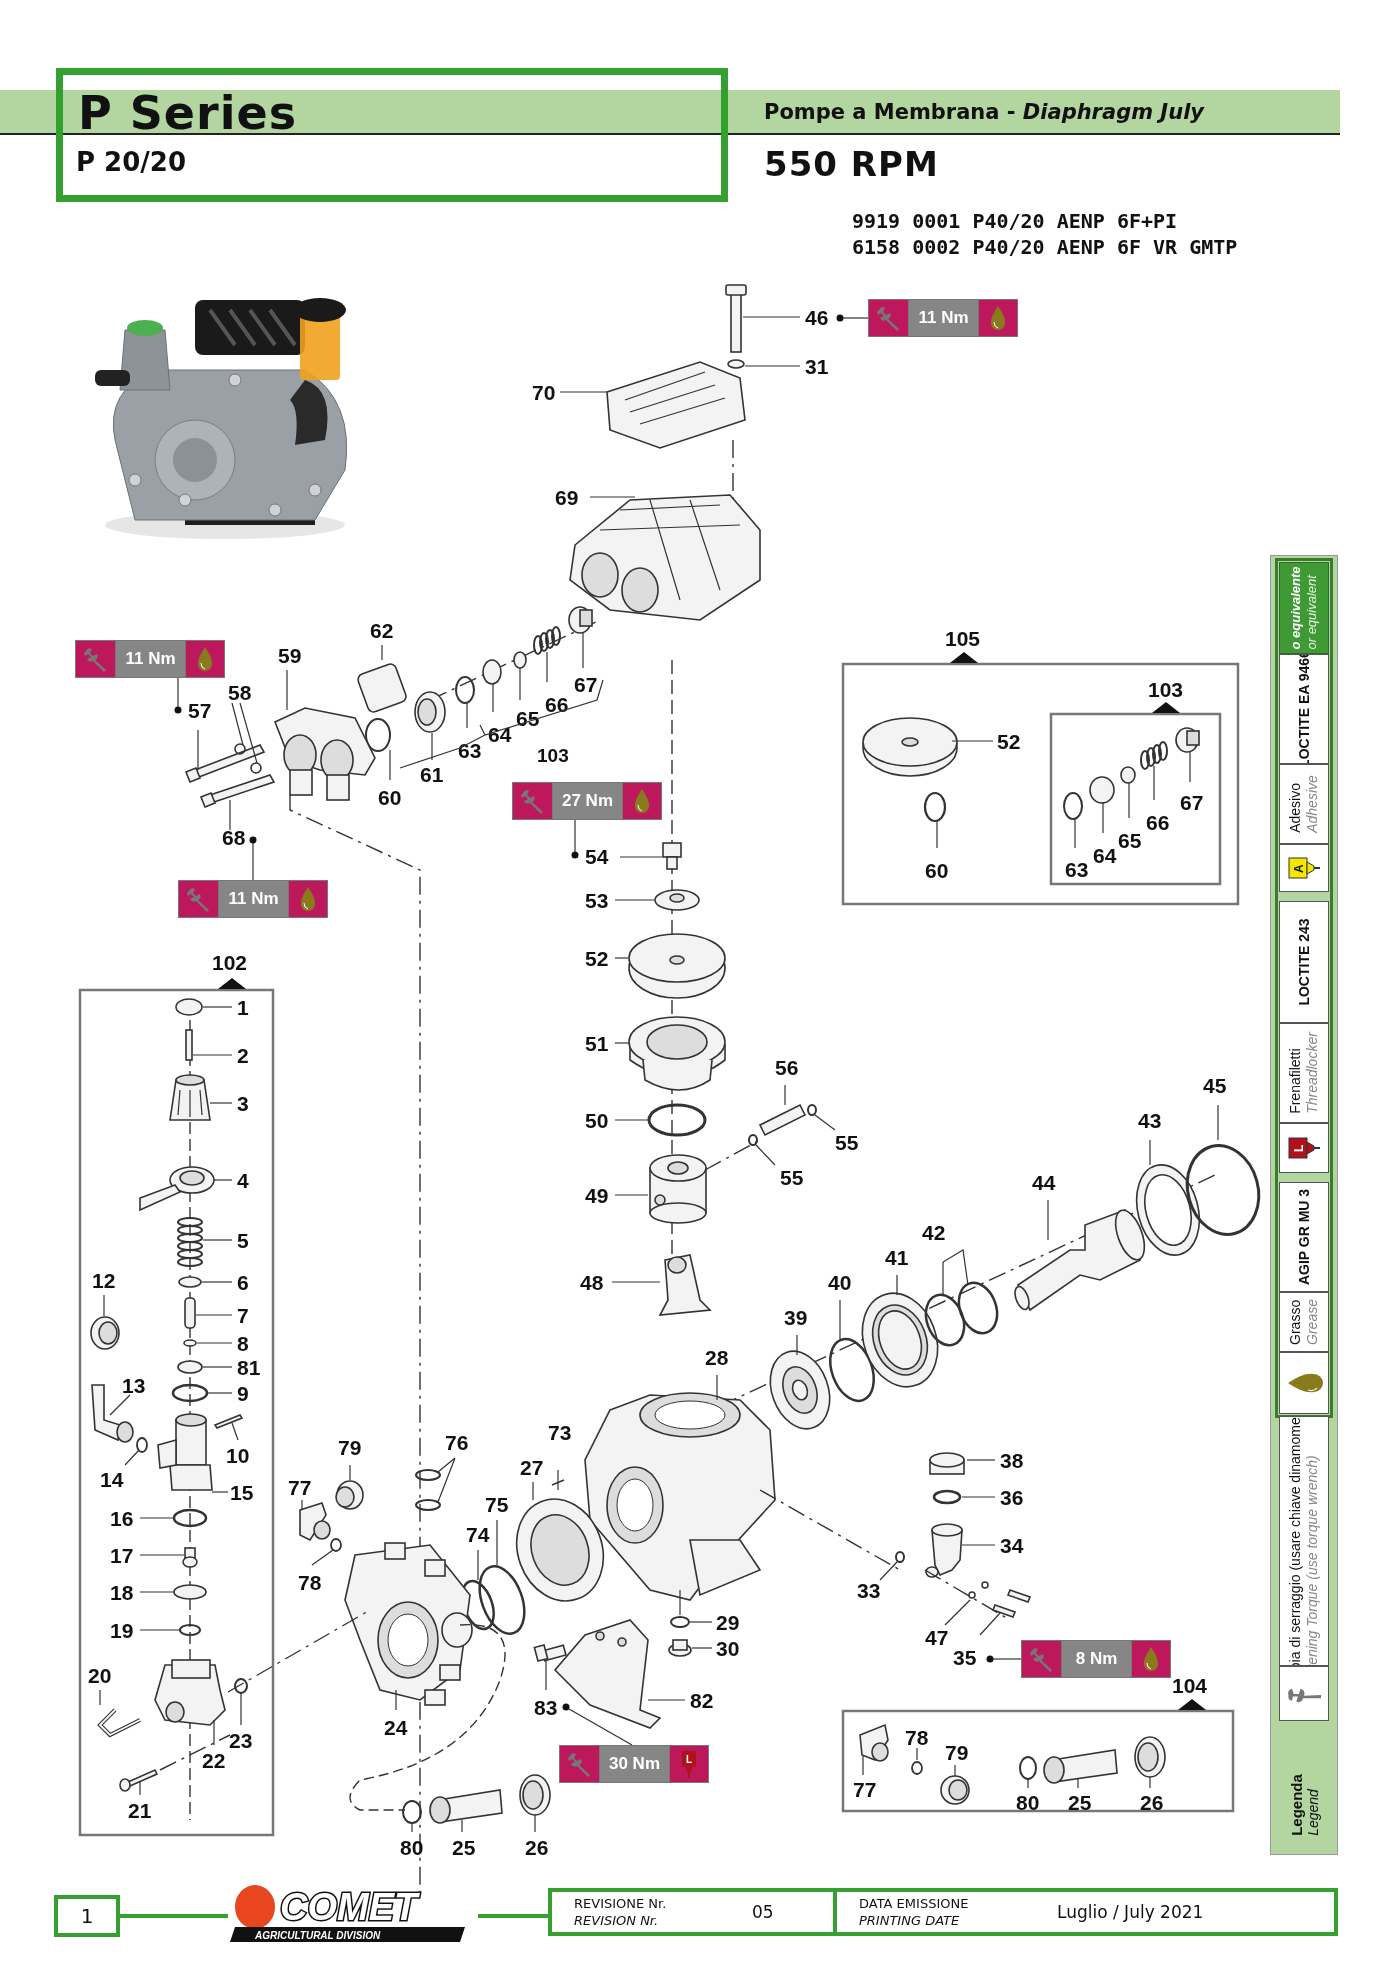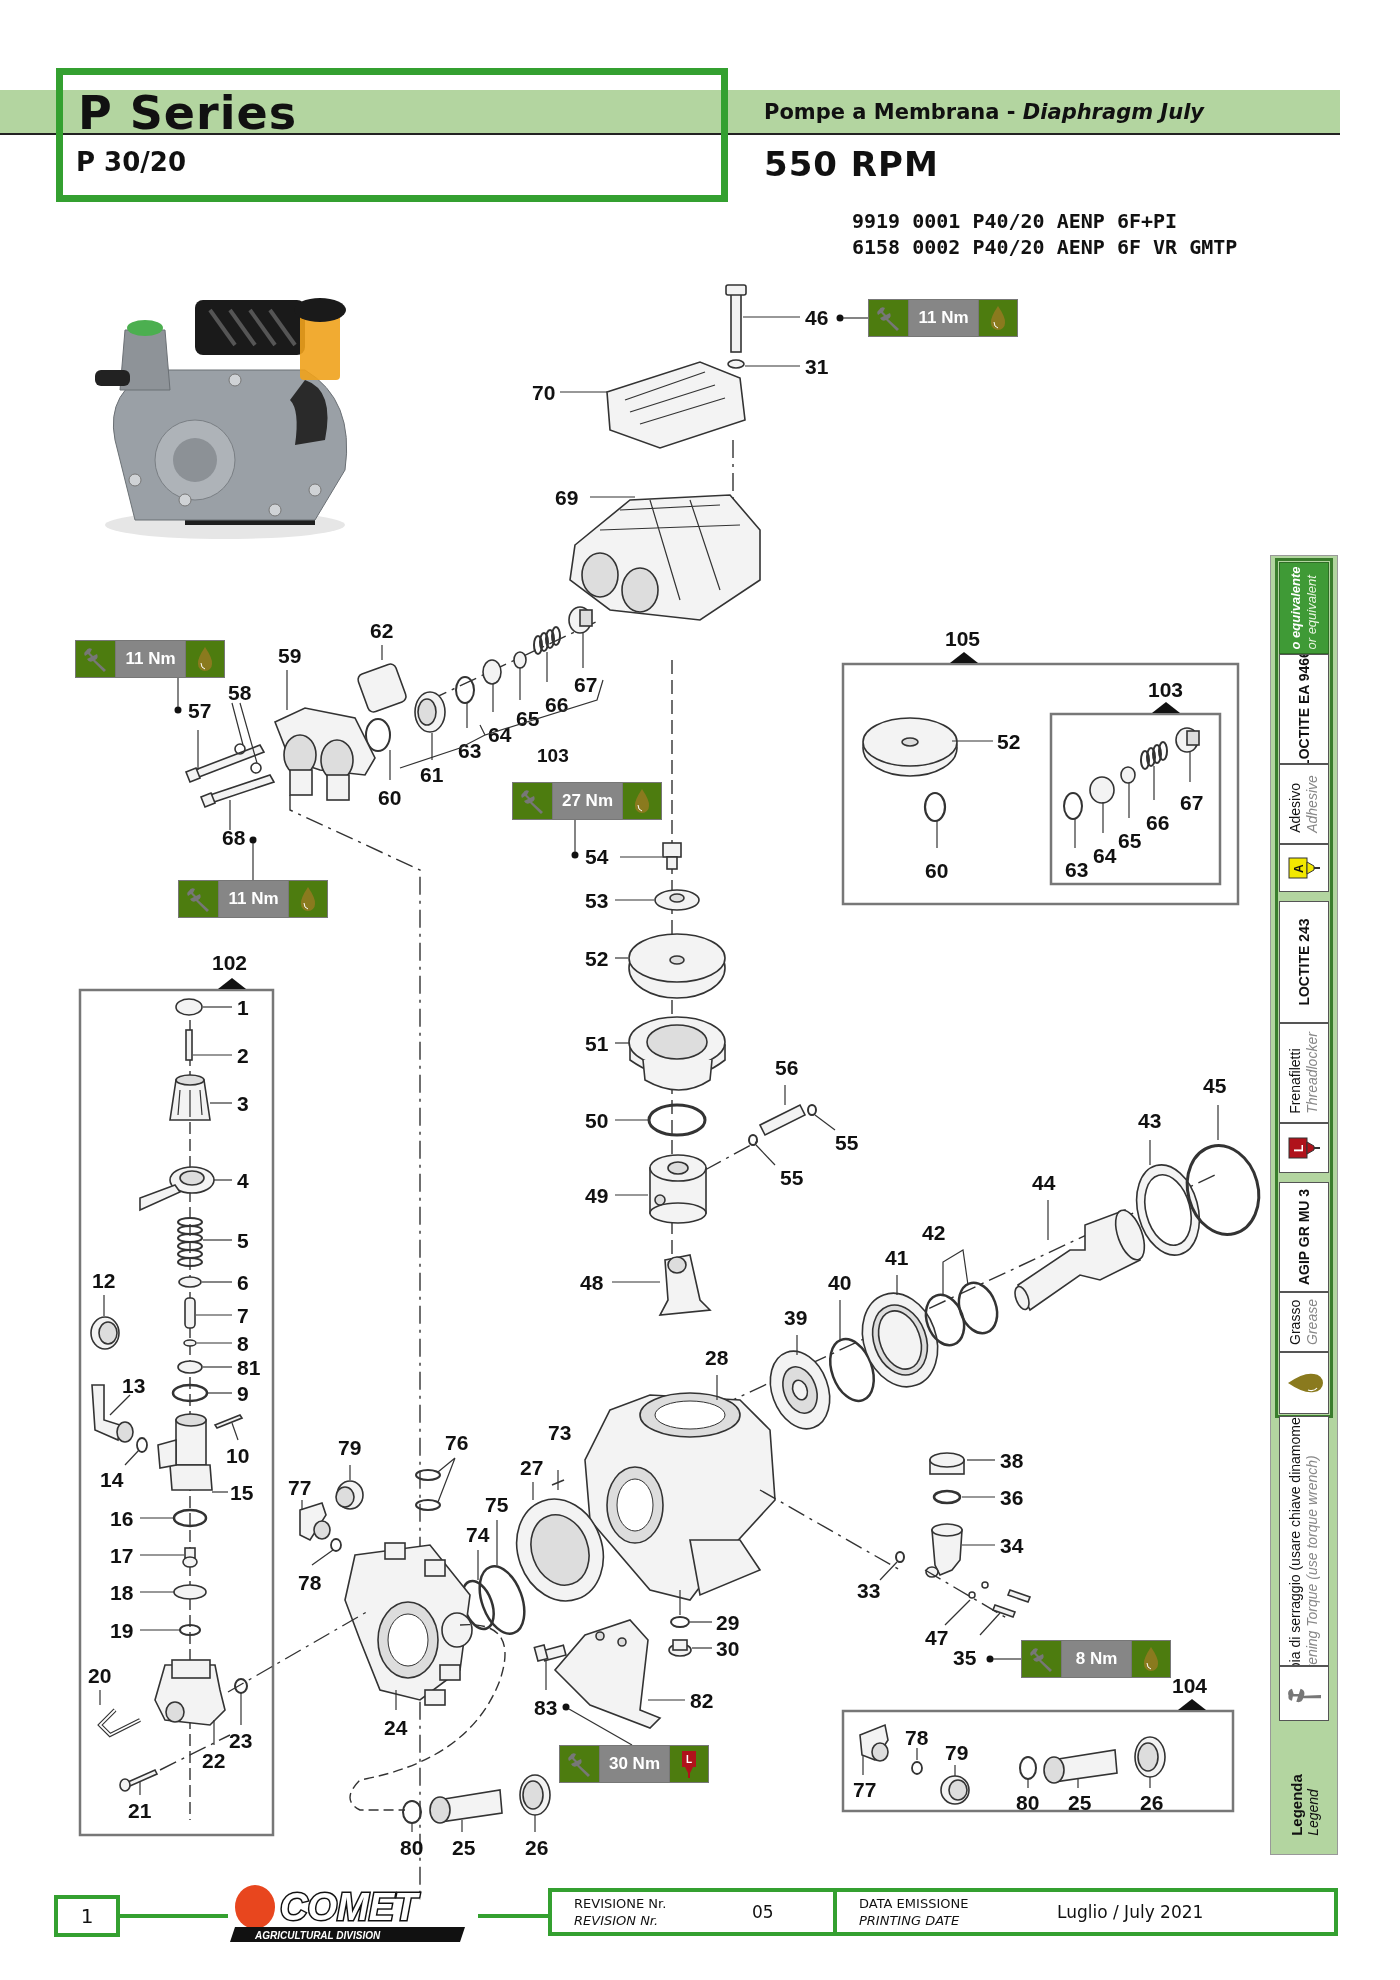--- a/index.html
+++ b/index.html
@@ -21,21 +21,21 @@
   .diagram { position: absolute; left: 0; top: 0; width: 1400px; height: 1980px; }
   .lbl { font: bold 21px "Liberation Sans", sans-serif; fill: #111; }
   .lbl-sm { font: bold 19px "Liberation Sans", sans-serif; fill: #111; }
   .part { fill: #f3f3f3; stroke: #333; stroke-width: 1.6; }
   .part-d { fill: #ddd; stroke: #333; stroke-width: 1.6; }
   .leader { stroke: #333; stroke-width: 1.2; fill: none; }
   .dash { stroke: #333; stroke-width: 1.4; fill: none; stroke-dasharray: 18 6 3 6; }
   .box-grey { fill: none; stroke: #777; stroke-width: 2.5; }
 
   
-  .torque { position: absolute; height: 38px; display: flex; border: 1.5px solid #777; background: #4d7c0f; }
+  .torque { position: absolute; height: 38px; display: flex; border: 1.5px solid #777; background: #be185d; }
   .torque .wrench { width: 40px; display: flex; align-items: center; justify-content: center; border-right: 1.5px solid #777; }
   .torque .val { width: 70px; background: #868686; color: #fff; font: bold 17px "Liberation Sans", sans-serif; display: flex; align-items: center; justify-content: center; border-right: 1.5px solid #777; }
   .torque .agent { width: 38px; display: flex; align-items: center; justify-content: center; }
 
   
   .legend { position: absolute; left: 1270px; top: 555px; width: 68px; height: 1300px; background: #b3d5a0; border: 1.5px solid #999; }
   .leg-cell { position: absolute; left: 8px; width: 50px; background: #fff; border: 1.5px solid #555; overflow: hidden; }
   .leg-green-frame { position: absolute; left: 4px; width: 58px; border: 3px solid #3a7d2c; }
   .vtext { position: absolute; left: 50%; top: 50%; white-space: nowrap; transform: translate(-50%,-50%) rotate(-90deg); text-align: left; }
   .vtext .it { font: 14px "Liberation Sans", sans-serif; color: #111; display: block; line-height: 17px; }
@@ -59,21 +59,21 @@
   .rev-lbl i { font-style: italic; display: block; }
   .rev-val { position: absolute; top: 10px; font: 17px "DejaVu Sans", sans-serif; color: #111; }
 </style>
 </head>
 <body>
 
 <div class="top-band"></div>
 <div class="top-rule"></div>
 <div class="title-box"></div>
 <div class="series-title">P  Series</div>
-<div class="model-title">P 30/20</div>
+<div class="model-title">P 20/20</div>
 <div class="pump-type"><span>Pompe a Membrana</span><span> - </span><i>Diaphragm July</i></div>
 <div class="rpm">550 RPM</div>
 <div class="codes">
   <div>9919 0001 P40/20 AENP 6F+PI</div>
   <div>6158 0002 P40/20 AENP 6F VR GMTP</div>
 </div>
 
 <svg style="position:absolute;left:75px;top:270px" width="300" height="280">
   <ellipse cx="150" cy="255" rx="120" ry="14" fill="#e6e6e6"></ellipse>
   <rect x="110" y="210" width="130" height="45" fill="#1e1e1e"></rect>

